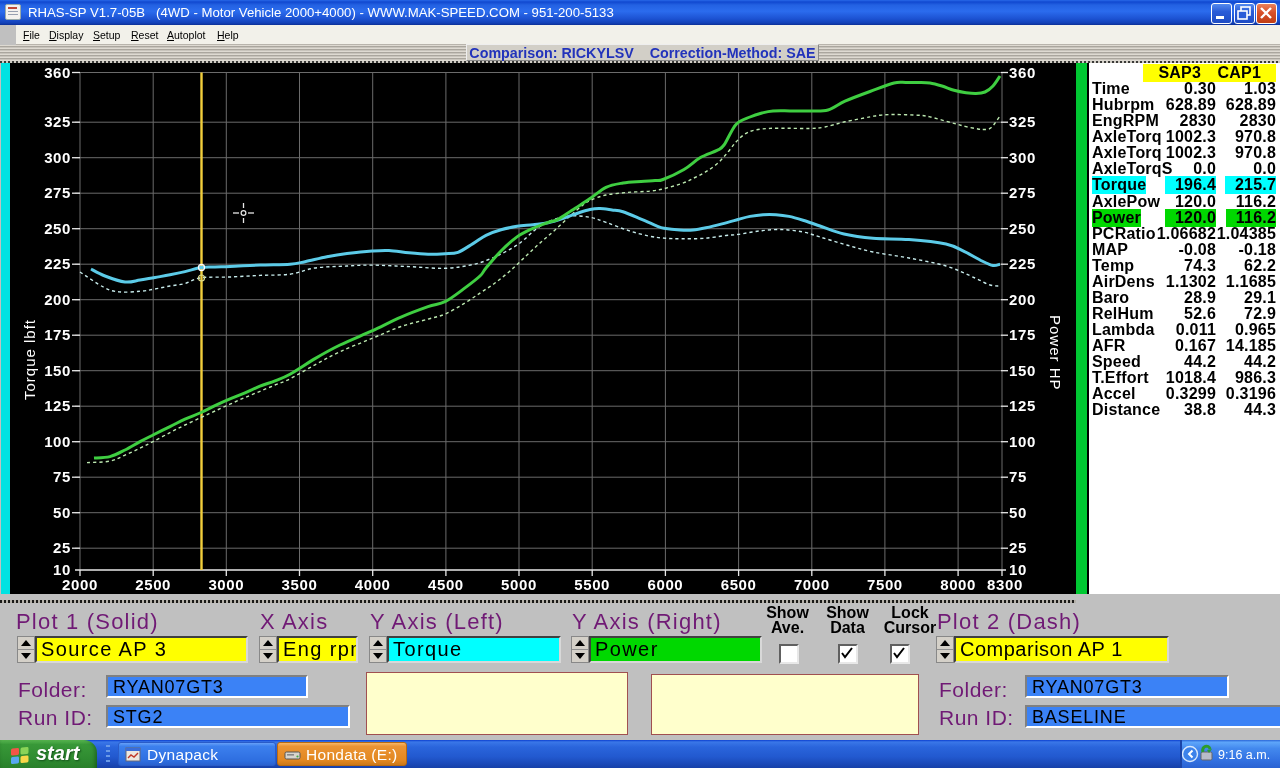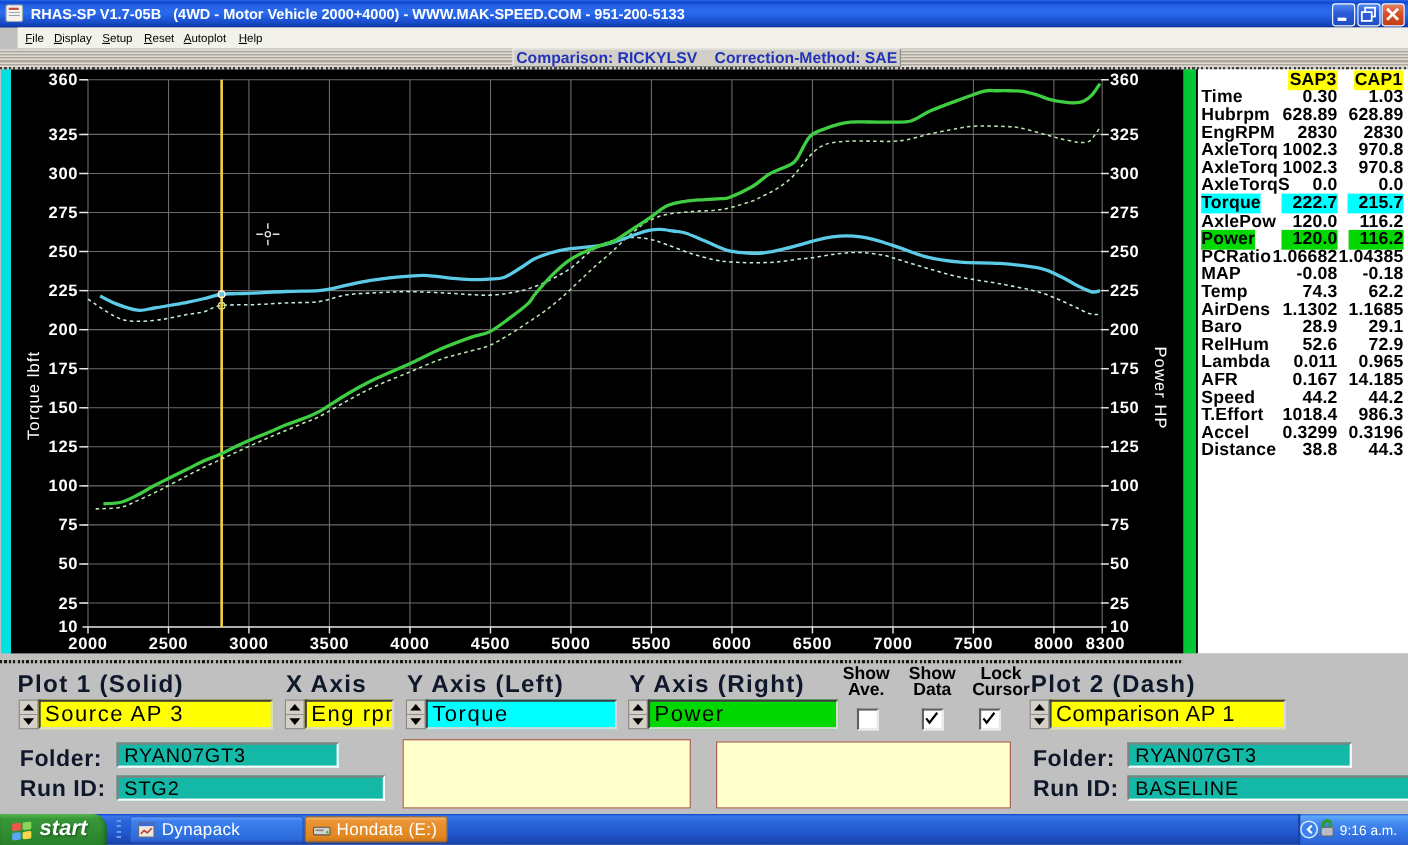--- a/index.html
+++ b/index.html
@@ -1,49 +1,49 @@
 <!DOCTYPE html>
 <html><head><meta charset="utf-8"><style>
 *{margin:0;padding:0;box-sizing:border-box}
 html,body{width:1280px;height:768px;overflow:hidden;background:#c0c0c0;font-family:"Liberation Sans",sans-serif}
 #titlebar{position:absolute;left:0;top:0;width:1280px;height:25px;background:linear-gradient(180deg,#2868e8 0%,#1048d0 8%,#2361e2 20%,#2b6cee 45%,#1c52d2 75%,#1241b8 92%,#0c2f96 100%);}
 #ticon{position:absolute;left:5px;top:4px;width:16px;height:16px;background:#f4f2ee;border:1px solid #9aa;border-radius:2px}
 #ticon:before{content:"";position:absolute;left:2px;top:2px;width:9px;height:2px;background:#c04838}
 #ticon:after{content:"";position:absolute;left:2px;top:6px;width:10px;height:6px;background:repeating-linear-gradient(180deg,#98a0b0 0 1px,#f4f2ee 1px 3px)}
-#ttext{position:absolute;left:28px;top:5px;color:#fff;font-size:13.2px;font-weight:bold;white-space:pre}
+#ttext{position:absolute;left:28px;top:5px;color:#fff;font-size:13.2px;font-weight:normal;white-space:pre}
 .wbtn{position:absolute;top:3px;width:21px;height:21px;border-radius:3px;border:1px solid #fff;color:#fff;}
 #bmin{left:1211px;background:linear-gradient(135deg,#7medium)}
 #bmin,#bmax{background:linear-gradient(180deg,#548aee 0%,#2a5cd8 40%,#1e4cc4 100%)}
 #bclose{left:1256px;background:linear-gradient(180deg,#e8825c 0%,#d8502a 45%,#c03e14 100%)}
 #bmax{left:1234px}
 #menubar{position:absolute;left:16px;top:25px;width:1280px;height:20px;background:#f2f1ea;border-bottom:1px solid #b8b4ac;font-size:10.5px;color:#000}
 #menubar span{position:absolute;top:4px}
 #strip{position:absolute;left:0;top:45px;width:1280px;height:17px;background:repeating-linear-gradient(180deg,#dedad2 0 1px,#aaa69e 1px 2px,#c8c4bc 2px 3px)}
 #cmpbox{position:absolute;left:466px;top:44px;width:353px;height:17px;background:#d2cfc7;border:1px solid #eee;border-right-color:#888;border-bottom-color:#888;color:#2233bb;font-weight:bold;font-size:14.3px;text-align:center;line-height:16px;white-space:pre}
 #chartwrap{position:absolute;left:0;top:62px;width:1090px;height:546px}
 #cyanstrip{position:absolute;left:1px;top:63px;width:9px;height:540px;background:#00e2e2}
 #greenstrip{position:absolute;left:1076px;top:63px;width:11px;height:540px;background:#00c832}
 #datapanel{position:absolute;left:1087px;top:62px;width:193px;height:532px;background:#fff;border-left:2px solid #000;padding-top:2px}
 .dr{position:relative;height:16.07px;font-size:16px;font-weight:bold;color:#000;white-space:nowrap;letter-spacing:0.2px}
 .dl{position:absolute;left:3px;top:0}
 .dv1{position:absolute;right:64px;top:0}
 .dv2{position:absolute;right:4px;top:0}
-.hy{background:#ffff00;padding:0 1px}
+.hy{background:#ffff00;padding:0 15px}
 .hc{background:#00ffff}
 .hg{background:#00d800}
 span.hc.dv1,span.hg.dv1,span.hc.dv2,span.hg.dv2{padding-left:10px}
 #controls{position:absolute;left:0;top:594px;width:1280px;height:146px;background:#c0c0c0}
-.hlabel{position:absolute;font-size:22px;font-weight:bold;color:#0f172a;white-space:nowrap;letter-spacing:1.2px}
+.hlabel{position:absolute;font-size:22px;font-weight:normal;color:#701a75;white-space:nowrap;letter-spacing:1.2px}
 .spin{position:absolute;width:18px;height:27px;top:636px;background:linear-gradient(180deg,#d4d0c8 0 47%,#909090 47% 53%,#d4d0c8 53% 100%);border:1px solid #888}
 .spin:before,.spin:after{content:"";position:absolute;left:3px;width:0;height:0;border-left:5px solid transparent;border-right:5px solid transparent}
 .spin:before{top:3px;border-bottom:6px solid #000}
 .spin:after{bottom:3px;border-top:6px solid #000}
 .field{position:absolute;top:636px;height:27px;border:2px solid;border-color:#404040 #d8d8d8 #d8d8d8 #404040;font-size:20px;color:#000;padding:0 0 0 4px;white-space:nowrap;overflow:hidden;letter-spacing:1.4px}
 .cream{position:absolute;background:#ffffcc;border:1px solid #a05050}
-.inp{position:absolute;background:#14b8a6;border:2px solid;border-color:#808080 #fff #fff #808080;font-size:18px;color:#000;padding:0 0 0 5px;white-space:nowrap;letter-spacing:0.8px}
+.inp{position:absolute;background:#3b82f6;border:2px solid;border-color:#808080 #fff #fff #808080;font-size:18px;color:#000;padding:0 0 0 5px;white-space:nowrap;letter-spacing:0.8px}
 .cb{position:absolute;top:644px;width:20px;height:20px;background:#fff;border:2px solid;border-color:#606060 #e8e8e8 #e8e8e8 #606060}
 .cbl{position:absolute;font-size:16px;font-weight:bold;color:#000;text-align:center;line-height:14.5px;top:606px}
 #taskbar{position:absolute;left:0;top:740px;width:1280px;height:28px;background:linear-gradient(180deg,#0c3fd0 0%,#3a77e8 7%,#2a65dc 25%,#2259cf 60%,#1b49b8 85%,#1640a8 100%)}
 #startbtn{position:absolute;left:0;top:740px;width:97px;height:44px;border-radius:0 13px 13px 0;background:linear-gradient(180deg,#5aba52 0%,#389838 10%,#2e8a30 45%,#247424 85%,#1d661e 100%);box-shadow:inset -2px -2px 4px rgba(0,40,0,.4)}
 #startbtn span{position:absolute;left:36px;top:2px;color:#fff;font-size:20px;font-weight:bold;font-style:italic;text-shadow:1px 1px 2px #14501a}
 .tbtn{position:absolute;top:742px;height:24px;border-radius:3px;color:#fff;font-size:15.5px;letter-spacing:0.3px}
 #tb1{left:118px;width:158px;background:linear-gradient(180deg,#66a0f8 0%,#3c80ee 15%,#2e6ee0 80%,#2a62d0 100%);border:1px solid #2a5cc8}
 #tb2{left:277px;width:130px;background:linear-gradient(180deg,#f8b868 0%,#eb9434 15%,#e2871f 80%,#cc7818 100%);border:1px solid #b86a10}
 .tbtn span{position:absolute;left:28px;top:3px}
 #tray{position:absolute;left:1180px;top:740px;width:100px;height:28px;background:linear-gradient(180deg,#2b66d8 0%,#5ea6fa 8%,#4389ee 30%,#3372e2 70%,#2a62d2 100%);border-left:2px solid #1a44a8}
@@ -245,21 +245,21 @@
       <span class="dv1">1002.3</span>
       <span class="dv2">970.8</span>
     </div>
     <div class="dr">
       <span class="dl">AxleTorqS</span>
       <span class="dv1">0.0</span>
       <span class="dv2">0.0</span>
     </div>
     <div class="dr">
       <span class="dl hc">Torque</span>
-      <span class="dv1 hc">222.7</span>
+      <span class="dv1 hc">196.4</span>
       <span class="dv2 hc">215.7</span>
     </div>
     <div class="dr">
       <span class="dl">AxlePow</span>
       <span class="dv1">120.0</span>
       <span class="dv2">116.2</span>
     </div>
     <div class="dr">
       <span class="dl hg">Power</span>
       <span class="dv1 hg">120.0</span>

